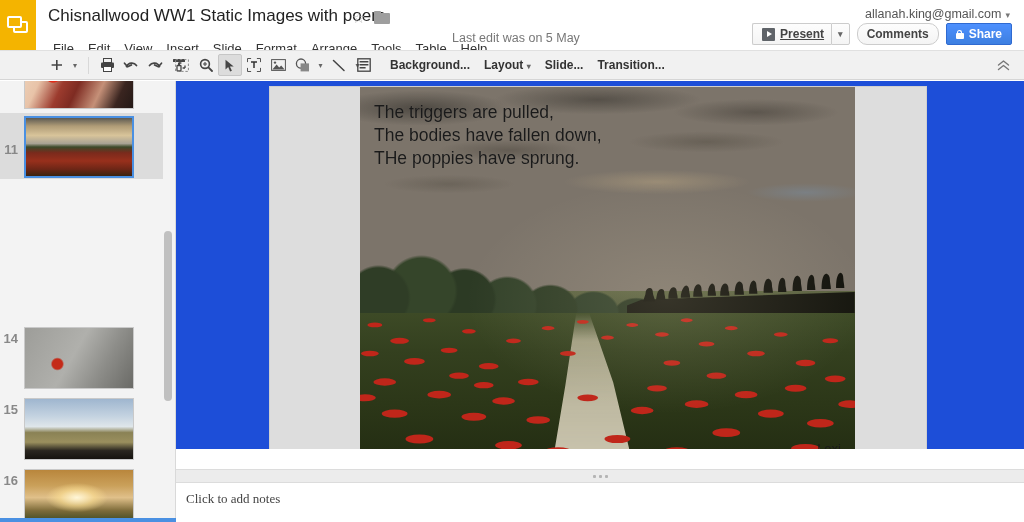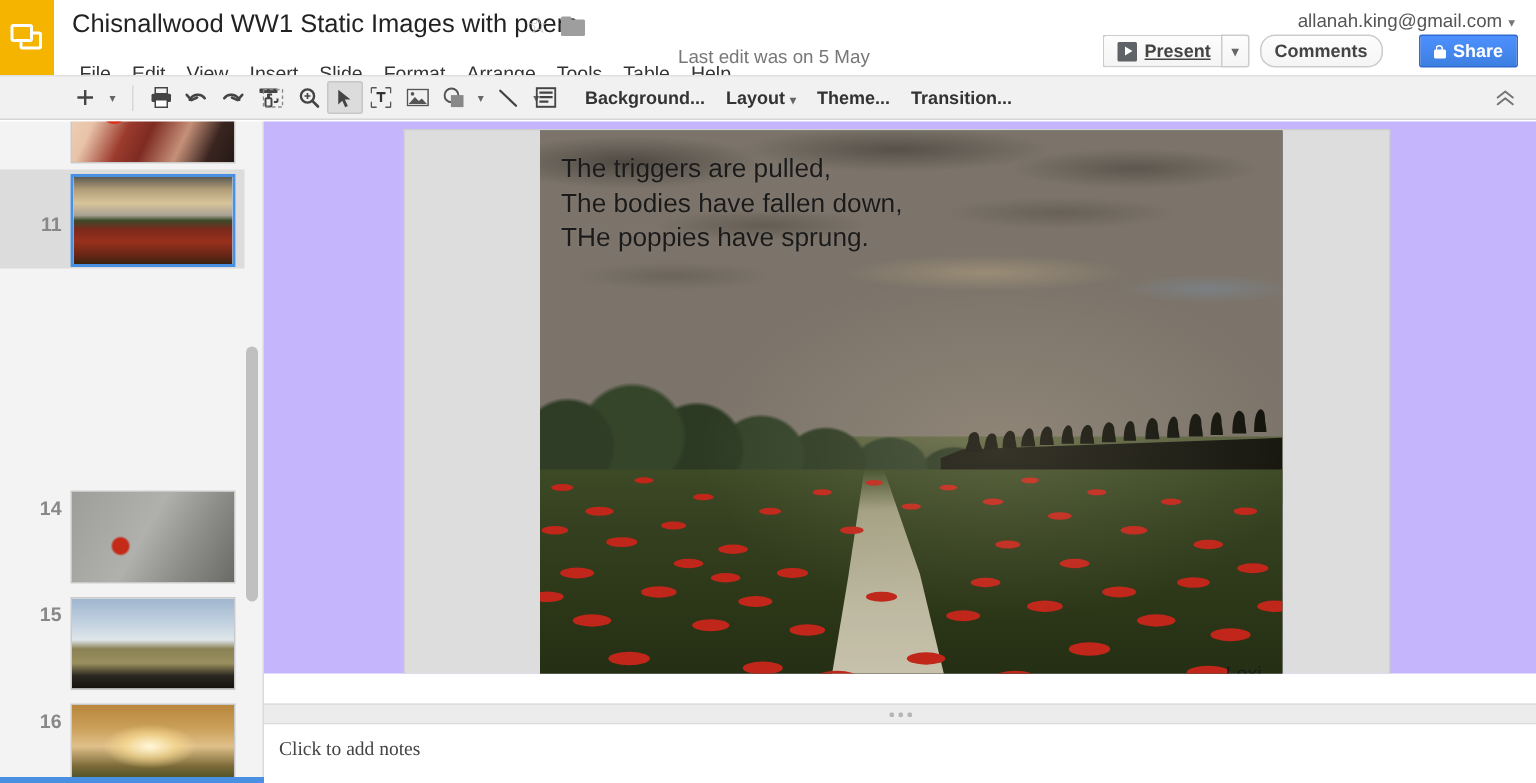--- a/index.html
+++ b/index.html
@@ -70,21 +70,21 @@
     margin-right: 5px; position: relative; flex: none;
   }
   .present-tri:after {
     content: ""; position: absolute; left: 4.5px; top: 3px;
     border-left: 5px solid #fff; border-top: 3.5px solid transparent; border-bottom: 3.5px solid transparent;
   }
   .btn-present-caret {
     border-radius: 0 2px 2px 0; padding: 0 6px; color: #666; font-size: 9px;
     margin-right: 7px;
   }
-  .btn-comments { margin-right: 24px; border-radius: 10px; }
+  .btn-comments { margin-right: 7px; border-radius: 10px; }
   .btn-share {
     background: #3b7ddd; background: linear-gradient(#4d90fe,#3d7fe0);
     border: 1px solid #2f6ad1; color: #fff;
   }
   .lock-ico {
     width: 8px; height: 9px; margin-right: 5px; position: relative; flex: none;
   }
   .lock-ico .shackle {
     position: absolute; left: 1.5px; top: 0; width: 5px; height: 4px;
     border: 1.3px solid #fff; border-bottom: none; border-radius: 3px 3px 0 0;
@@ -117,37 +117,37 @@
   .ic { display: block; }
 
   
   .filmstrip {
     position: absolute; left: 0; top: 81px; width: 176px; height: 441px;
     background: #f3f3f3; border-right: 1px solid #d9d9d9; overflow: hidden;
   }
   .slide-row { position: absolute; left: 0; width: 163px; display: flex; }
   .slide-row.active { background: #dcdcdc; }
   .slide-num {
-    width: 47px; text-align: right; padding-right: 6px; padding-top: 4px;
+    width: 24px; text-align: right; padding-right: 6px; padding-top: 4px;
     font-size: 13px; font-weight: bold; color: #888; font-family: "Liberation Sans", sans-serif;
   }
   .thumb-wrap {
     width: 110px; height: 62px; background: #fff; border: 1px solid #c9c9c9;
     position: relative; overflow: hidden;
   }
   .thumb-wrap.active { border: 2px solid #4a90e2; }
   .thumb-inner { position: absolute; inset: 0; overflow: hidden; }
   .film-scroll {
     position: absolute; right: 3px; width: 8px; background: #c0c0c0; border-radius: 4px;
   }
 
   
   .editor {
     position: absolute; left: 176px; top: 81px; width: 848px; height: 368px;
-    background: #c4b5fd; overflow: hidden;
+    background: #1d4ed8; overflow: hidden;
   }
   .slide-canvas {
     position: absolute; left: 94px; top: 6px; width: 656px; height: 377px;
     background: #dddddd; box-shadow: 0 0 0 1px #cfcfcf;
   }
   .photo {
     position: absolute; left: 90px; top: 0; width: 495px; height: 377px;
     overflow: hidden; background: #2b2a26;
   }
   .poem {
@@ -393,21 +393,21 @@
             <rect x="2.6" y="9" width="6" height="1.5" fill="#444"></rect>
           </svg>
       </div>
     </div>
 
     <div class="tb-group" style="left:383px;">
       <div class="tb-txt">Background...</div>
       <div class="tb-txt">
         <span>Layout</span> <span style="font-size:8px;color:#666;">▾</span>
       </div>
-      <div class="tb-txt">Theme...</div>
+      <div class="tb-txt">Slide...</div>
       <div class="tb-txt">Transition...</div>
     </div>
 
     <div class="collapse">
       <svg width="13" height="11" viewBox="0 0 13 11">
           <path d="M1.5 5L6.5 1L11.5 5M1.5 9.5L6.5 5.5L11.5 9.5" fill="none" stroke="#777" stroke-width="1.4" stroke-linecap="round" stroke-linejoin="round"></path>
         </svg>
     </div>
   </div>
 

